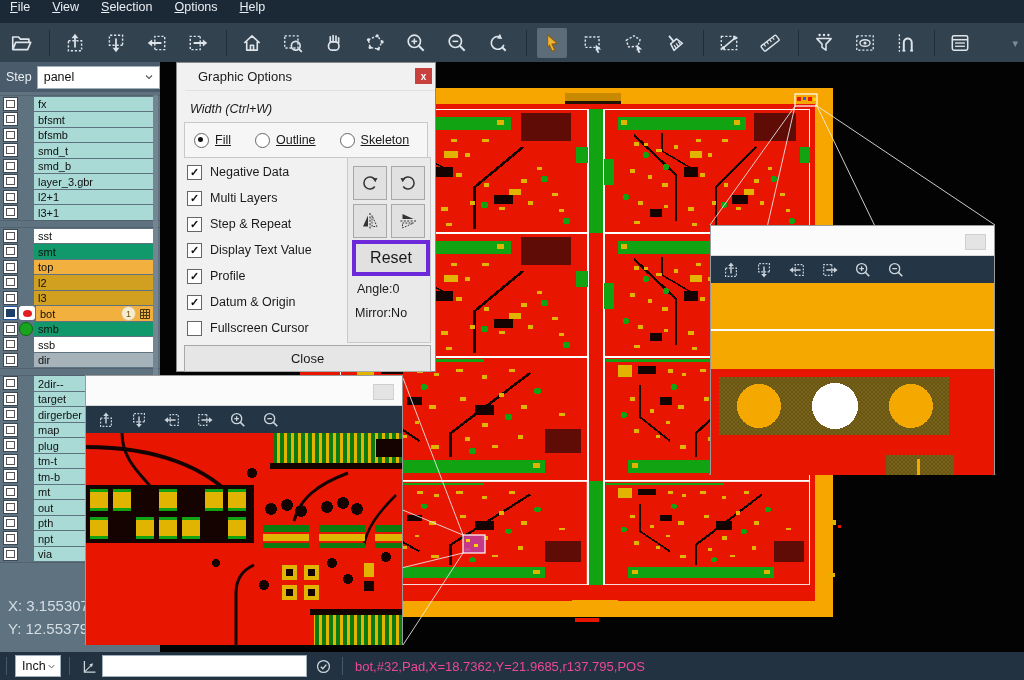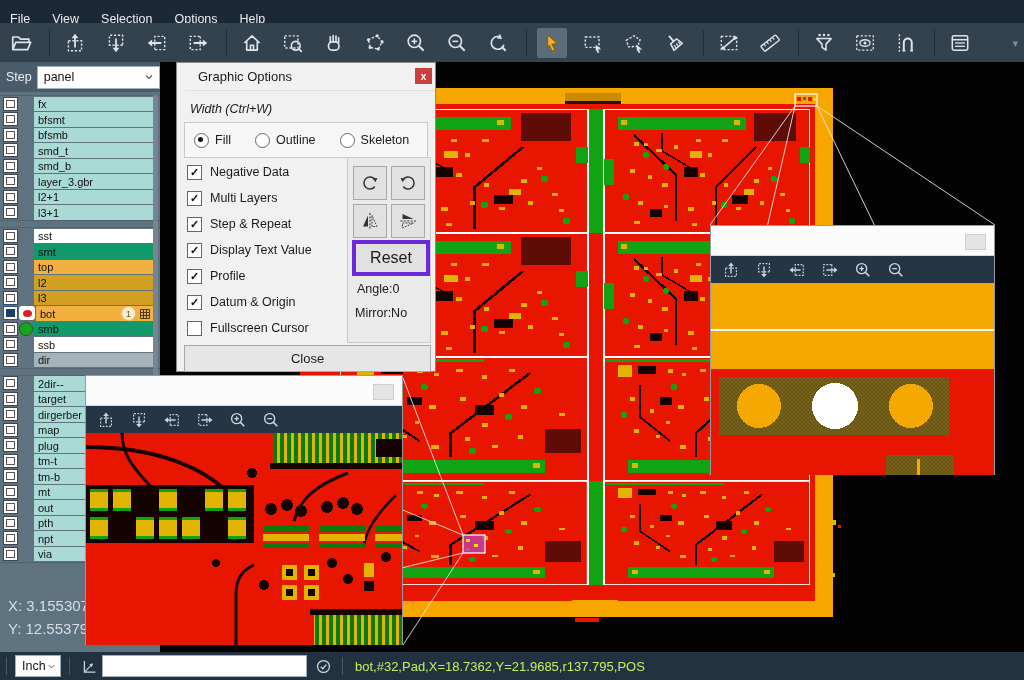--- a/index.html
+++ b/index.html
@@ -1,21 +1,21 @@
 <!DOCTYPE html>
 <html><head>
 <meta charset="utf-8">
 <style>
   html,body{margin:0;padding:0;}
   body{width:1024px;height:680px;position:relative;overflow:hidden;
        font-family:"Liberation Sans",sans-serif;background:#000;
        -webkit-font-smoothing:antialiased;}
   
   .menubar{position:absolute;left:0;top:0;width:1024px;height:39px;background:#1b2836;
-           display:flex;align-items:center;gap:22px;padding-left:10px;box-sizing:border-box;
+           display:flex;gap:22px;padding-left:10px;box-sizing:border-box;
            border-bottom:1px solid #121c27;}
   .mitem{display:inline-block;color:#e9eef3;font-size:12.5px;cursor:default;}
   .mitem::first-letter{text-decoration:underline;}
   
   .toolbar{position:absolute;left:0;top:23px;width:1024px;height:39px;background:#32424f;
            display:flex;align-items:center;padding-left:6px;box-sizing:border-box;color:#dde4ea;}
   .tool{width:30px;height:30px;display:flex;align-items:center;justify-content:center;margin-right:11px;flex:0 0 auto;}
   .tool svg{width:22px;height:22px;}
   .tool.active{background:#5d6c79;border-radius:2px;}
   .tsep{width:1px;height:26px;background:#202d3a;margin:0 10px 0 2px;flex:0 0 auto;}
@@ -62,21 +62,21 @@
   .zwin .zcontent svg{display:block;}
   #zwin1{left:85px;top:375px;width:318px;height:270px;z-index:5;}
   #zwin2{left:710px;top:225px;width:285px;height:250px;z-index:5;}
   
   .dialog{position:absolute;left:176px;top:62px;width:260px;height:310px;background:#f1f1f1;
           border:1px solid #8a8a8a;box-sizing:border-box;z-index:6;font-size:12.5px;color:#1a1a1a;}
   .dtitle{height:27px;display:flex;align-items:center;padding-left:13px;border-bottom:1px solid #e0e0e0;font-size:13px;margin-left:8px;}
   .dclose{position:absolute;right:3px;top:5px;width:17px;height:16px;background:#c9413e;color:#fff;
           font-size:10px;display:flex;align-items:center;justify-content:center;font-weight:bold;}
   .dwidth{margin:11px 0 6px 13px;font-style:italic;}
-  .radiobox{margin:0 7px;border:1px solid #c9c9c9;background:#f6f6f6;height:34px;display:flex;align-items:center;padding-left:9px;}
+  .radiobox{margin:0 7px;border:1px solid #c9c9c9;background:#f6f6f6;height:34px;display:flex;align-items:center;padding-left:9px;text-decoration:underline;}
   .radio{display:flex;align-items:center;margin-right:24px;}
   .rb{width:13px;height:13px;border-radius:50%;border:1px solid #666;background:#fff;margin-right:6px;position:relative;}
   .rb.sel::after{content:"";position:absolute;left:3px;top:3px;width:5px;height:5px;border-radius:50%;background:#111;}
   .dchecks{position:absolute;left:10px;top:96px;width:158px;}
   .dcheck{display:flex;align-items:center;height:26px;}
   .dcb{width:13px;height:13px;border:1px solid #666;background:#fff;margin-right:8px;font-size:11px;
        line-height:13px;text-align:center;color:#111;font-weight:bold;flex:0 0 auto;}
   .dpanel{position:absolute;left:170px;top:94px;width:82px;height:184px;border:1px solid #c9c9c9;background:#eaeaea;}
   .dbtn{position:absolute;width:32px;height:32px;background:#e1e1e1;border:1px solid #a8a8a8;
         display:flex;align-items:center;justify-content:center;color:#333;}
@@ -90,21 +90,21 @@
   .statusbar{position:absolute;left:0;top:652px;width:1024px;height:28px;background:#223240;display:flex;
              align-items:center;color:#e8e8e8;font-size:12.5px;z-index:7;}
   .ssep{width:1px;height:18px;background:#45596b;margin:0 8px;flex:0 0 auto;}
   .unitsel{width:46px;height:22px;background:#fff;color:#111;display:flex;align-items:center;
            justify-content:space-between;padding:0 3px 0 6px;border:1px solid #9fb0ba;box-sizing:border-box;}
   .unitsel svg{width:11px;height:11px;color:#555;}
   .sicon{width:22px;height:22px;display:flex;align-items:center;justify-content:center;color:#cdd5dc;}
   .sicon svg{width:17px;height:17px;}
   .cmdinput{width:195px;height:20px;background:#fff;border:1px solid #9fb0ba;margin-left:2px;
             font-size:12px;padding:0 4px;color:#111;}
-  .selinfo{color:#bef264;font-size:13px;margin-left:4px;white-space:nowrap;}
+  .selinfo{color:#ec4899;font-size:13px;margin-left:4px;white-space:nowrap;}
 </style>
 </head>
 <body>
 
 <svg width="0" height="0" style="position:absolute" aria-hidden="true">
 <defs>
   <symbol id="i-folder" viewBox="0 0 20 20">
         <path d="M2.5,16 V4.5 h5.2 l1.8,2 H17.2 v2.6 M2.5,16 l2.7,-6.6 H18.8 L16,16 Z" fill="none" stroke="currentColor" stroke-width="1.5" stroke-linejoin="round"></path>
       </symbol>
   <symbol id="i-pan-up" viewBox="0 0 20 20">

